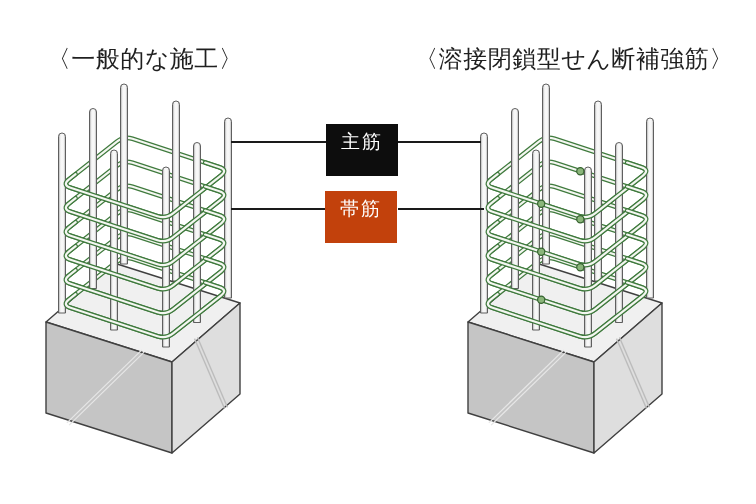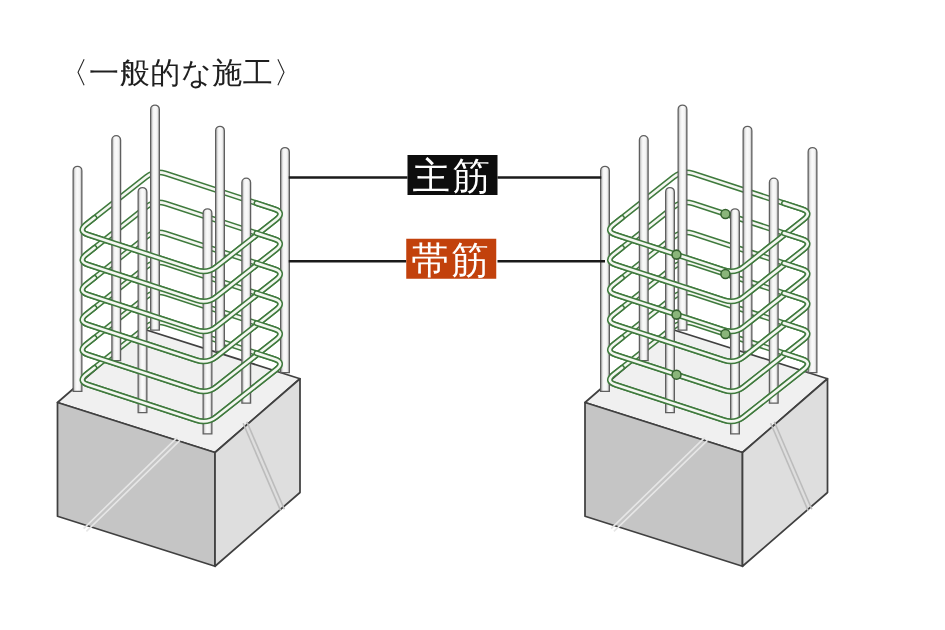--- a/index.html
+++ b/index.html
@@ -6,23 +6,23 @@
   body{width:756px;height:504px;overflow:hidden;font-family:"Liberation Serif","DejaVu Serif",serif;}
   .stage{position:relative;width:756px;height:504px;background:#ffffff;}
   svg{position:absolute;left:0;top:0;}
   .diagram-title{
     position:absolute;top:44px;transform:translateX(-50%);
     font-size:24px;line-height:30px;color:#1f1f1f;white-space:nowrap;
     letter-spacing:0.5px;
     text-align:right;
   }
   .callout-box{
-    position:absolute;width:72px;height:32px;
+    position:absolute;width:72px;height:52px;
     background:#0d0d0d;color:#ffffff;
-    font-size:30px;line-height:36px;text-align:center;
+    font-size:19px;line-height:36px;text-align:center;
     letter-spacing:2px;white-space:nowrap;
   }
 </style>
 </head>
 <body style="background: rgb(255, 255, 255);">
 
 <div class="stage">
   <svg id="scene" width="756" height="504" viewBox="0 0 756 504">
       <defs>
         <linearGradient id="barGrad" x1="0" y1="0" x2="1" y2="0">
@@ -124,15 +124,16 @@
         <circle cx="580.32" cy="219.22000000000003" r="3.6" fill="#8ab57a" stroke="#35622f" stroke-width="1.2"></circle>
         <circle cx="541.2" cy="299.7" r="3.6" fill="#8ab57a" stroke="#35622f" stroke-width="1.2"></circle>
         <circle cx="580.32" cy="267.22" r="3.6" fill="#8ab57a" stroke="#35622f" stroke-width="1.2"></circle>
       </g>
       <line x1="231" y1="142" x2="326" y2="142" stroke="#1a1a1a" stroke-width="2"></line>
       <line x1="398" y1="142" x2="481" y2="142" stroke="#1a1a1a" stroke-width="2"></line>
       <line x1="231" y1="209" x2="325" y2="209" stroke="#1a1a1a" stroke-width="2"></line>
       <line x1="398" y1="209" x2="484" y2="209" stroke="#1a1a1a" stroke-width="2"></line>
     </svg>
   <div class="diagram-title" id="title-left" style="left: 145px; color: rgb(31, 31, 31);">〈一般的な施工〉</div>
+  <div class="diagram-title" id="title-right" style="left: 574px; color: rgb(31, 31, 31);">〈溶接閉鎖型せん断補強筋〉</div>
   <div class="callout-box" id="callout-main" style="left: 326px; top: 124px; background: rgb(13, 13, 13); color: rgb(255, 255, 255);">主筋</div>
   <div class="callout-box" id="callout-hoop" style="left: 325px; top: 191px; background: #c2410c; color: rgb(255, 255, 255);">帯筋</div>
 </div>
 
 </body></html>

